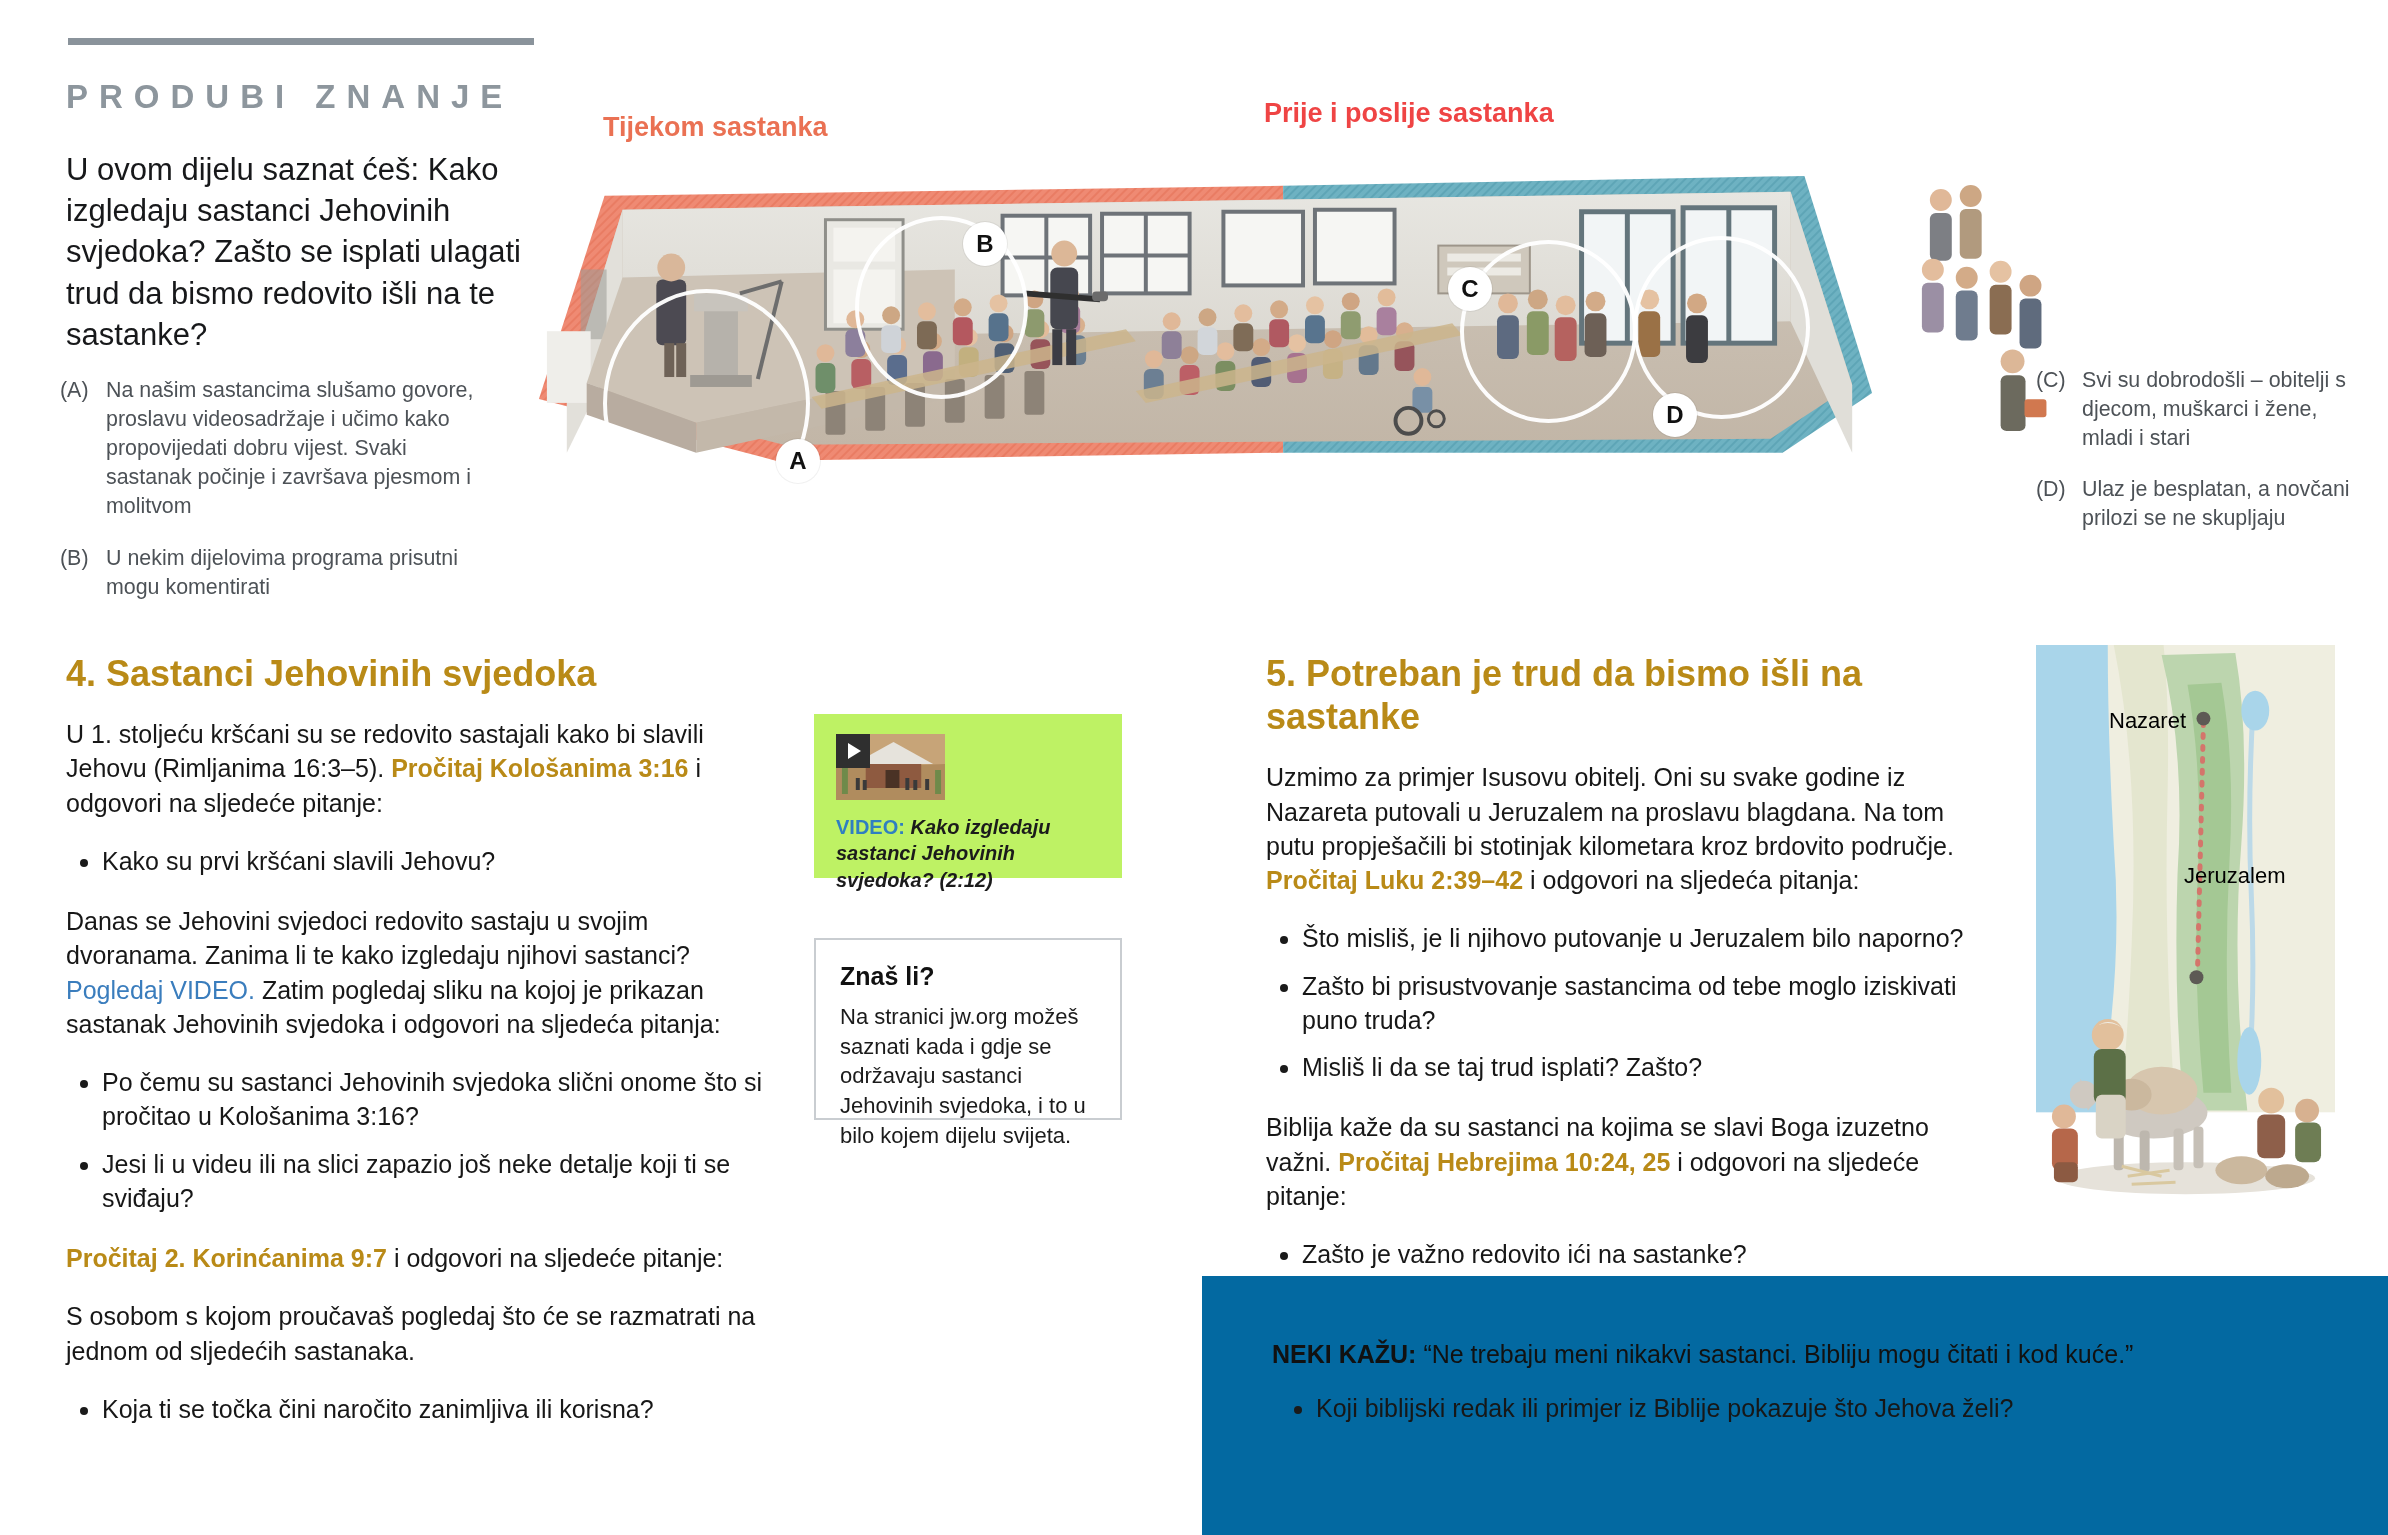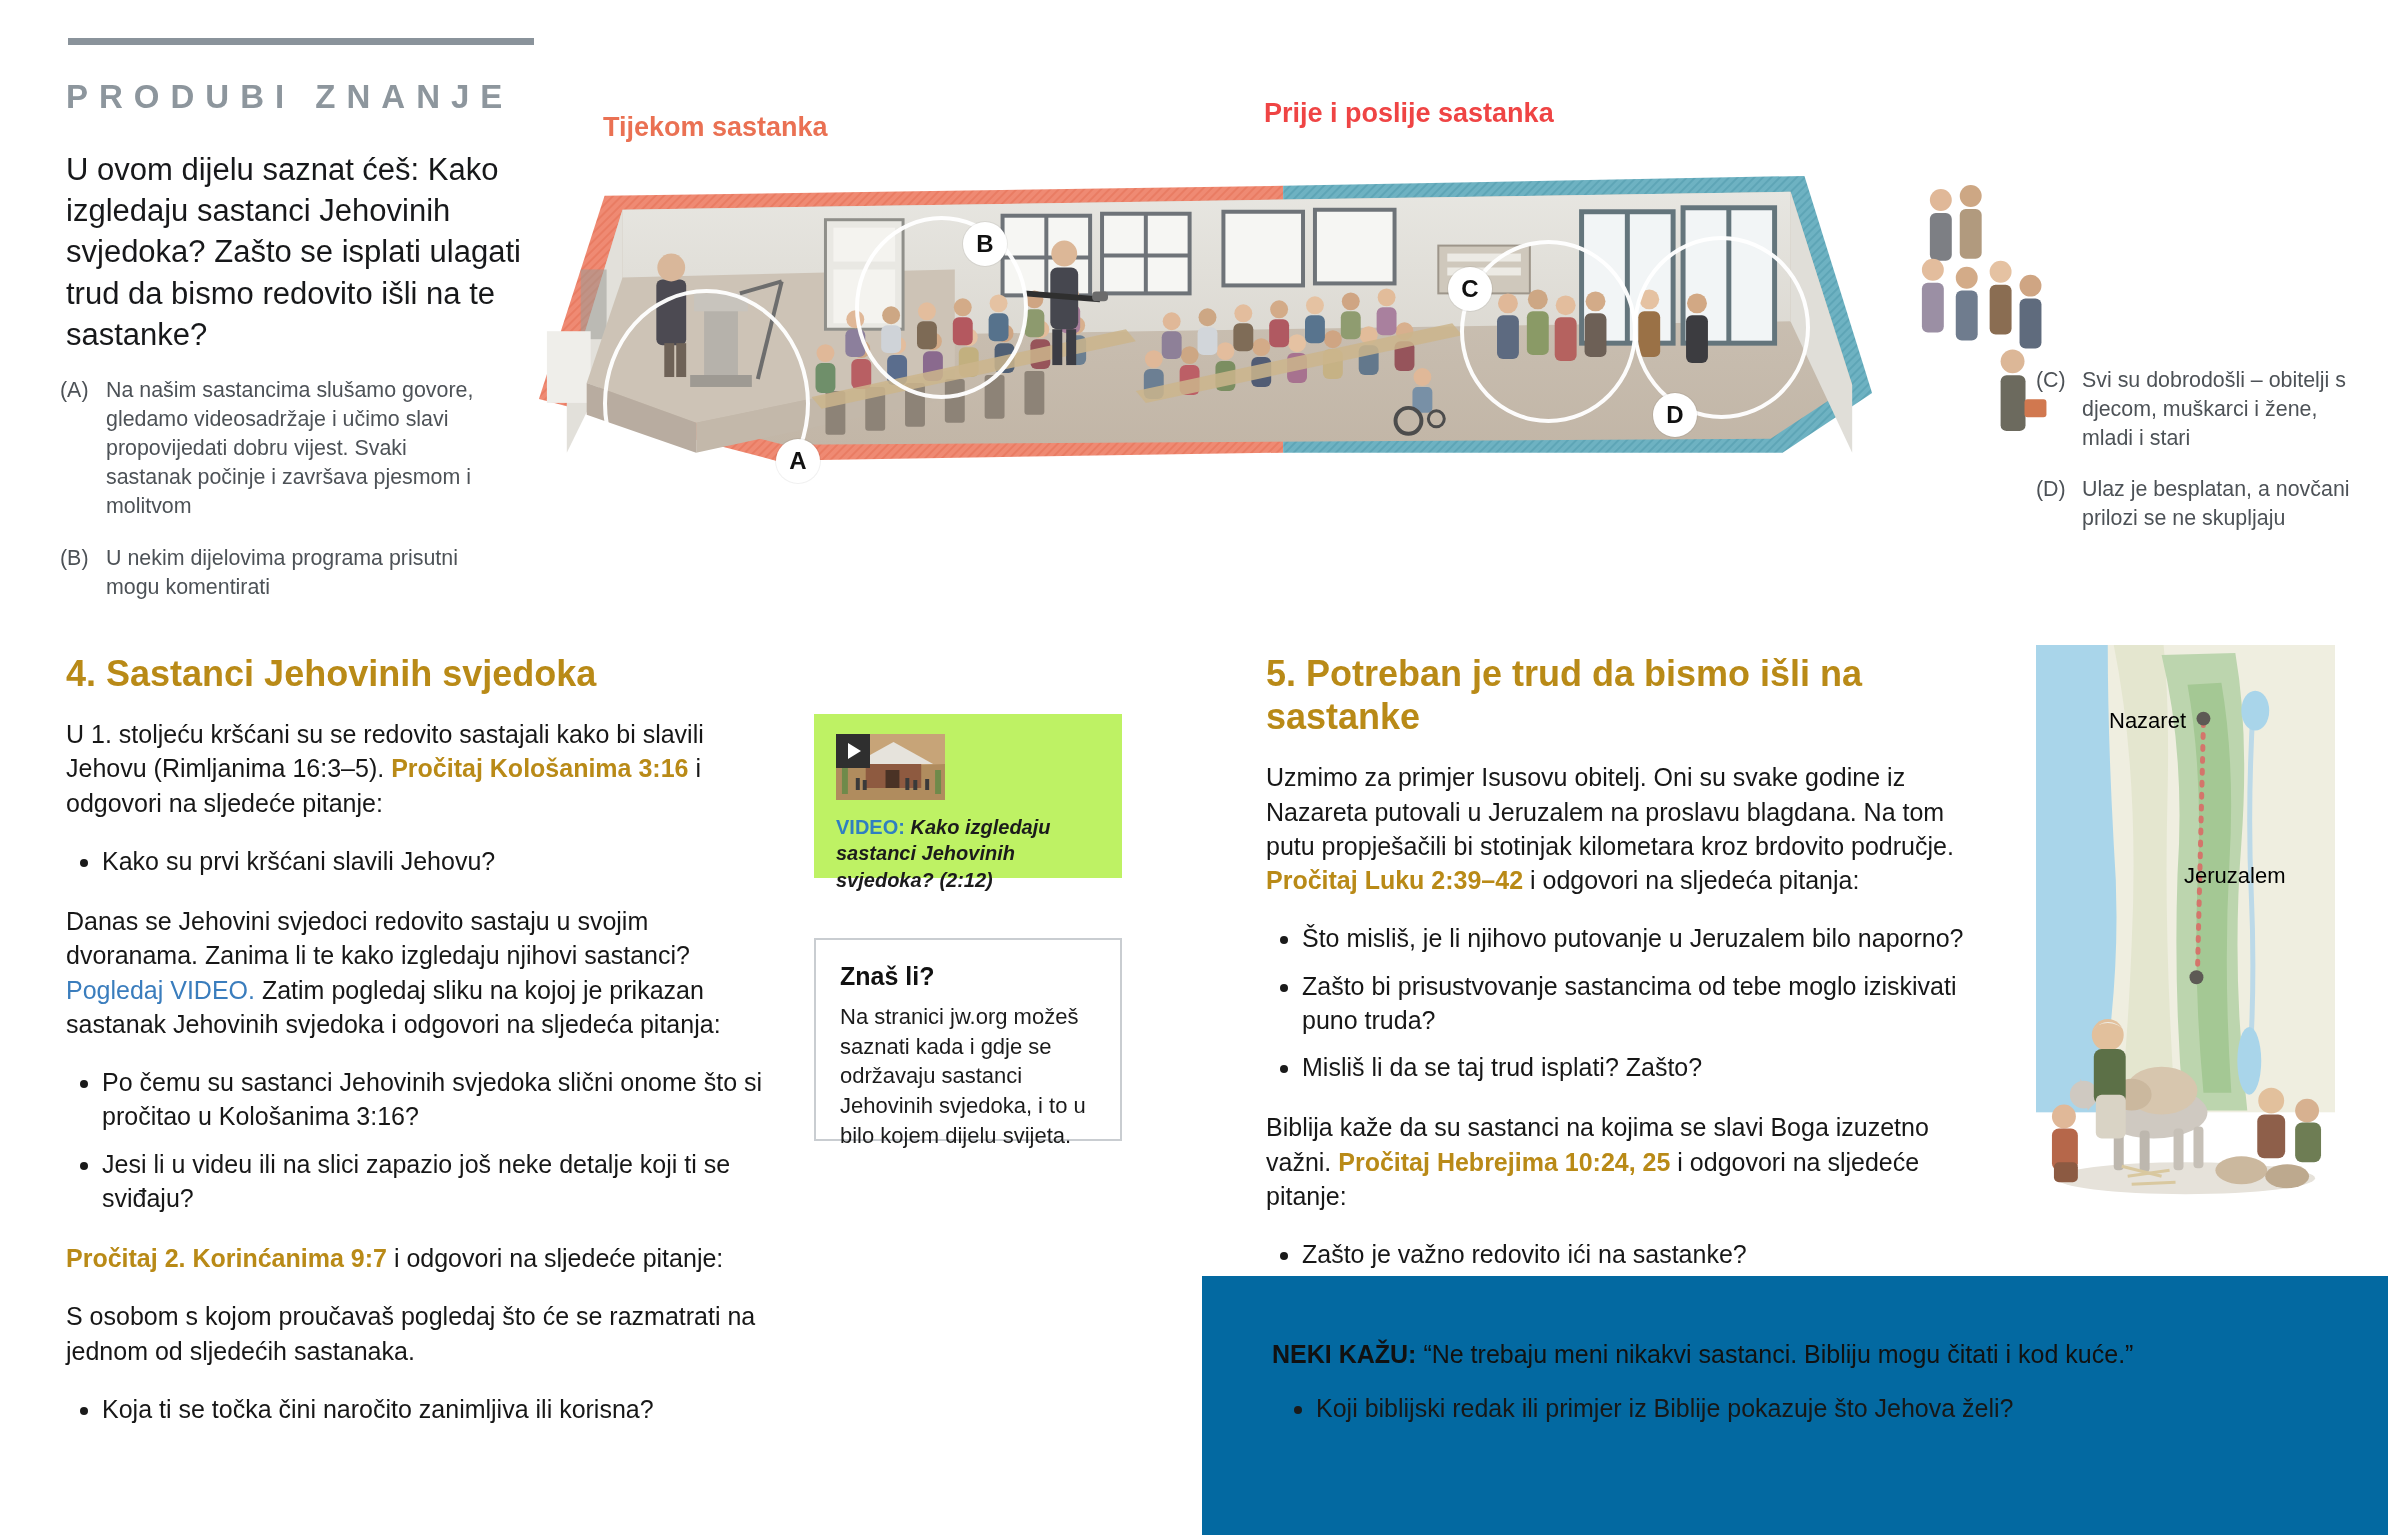--- a/index.html
+++ b/index.html
@@ -109,21 +109,21 @@
     border-bottom:8px solid transparent;
   }
   .vcap{
     position:absolute;left:22px;top:100px;width:271px;
     font-size:20px;line-height:1.32;font-style:italic;font-weight:700;color:#1b1b1b;
   }
   .vcap .vkey{color:#2f7fc1;font-style:normal;}
 
   
   .factbox{
-    position:absolute;left:814px;top:938px;width:308px;height:203px;
+    position:absolute;left:814px;top:938px;width:308px;height:182px;
     background:#ffffff;border:2px solid #c9cdd1;box-sizing:border-box;padding-left:45px;
   }
   .factbox h4{
     margin:0;position:absolute;left:24px;top:22px;
     font-size:25px;font-weight:700;color:#111;
   }
   .factbox p{
     margin:0;position:absolute;left:24px;top:62px;width:255px;
     font-size:22px;line-height:1.35;color:#1b1b1b;
   }
@@ -154,21 +154,21 @@
 
 <div class="page">
 
   <div class="kicker-rule"></div>
   <div class="kicker">PRODUBI ZNANJE</div>
   <div class="intro">U ovom dijelu saznat ćeš: Kako izgledaju sastanci Jehovinih svjedoka? Zašto se isplati ulagati trud da bismo redovito išli na te sastanke?</div>
 
   <div class="legend-left">
     <div class="legend-item">
       <span class="legend-tag">(A)</span>
-      <span class="legend-text">Na našim sastancima slušamo govore, gledamo videosadržaje i učimo slavi propovijedati dobru vijest. Svaki sastanak počinje i završava pjesmom i molitvom</span>
+      <span class="legend-text">Na našim sastancima slušamo govore, proslavu videosadržaje i učimo kako propovijedati dobru vijest. Svaki sastanak počinje i završava pjesmom i molitvom</span>
     </div>
     <div class="legend-item">
       <span class="legend-tag">(B)</span>
       <span class="legend-text">U nekim dijelovima programa prisutni mogu komentirati</span>
     </div>
   </div>
 
   <div class="legend-right">
     <div class="legend-item">
       <span class="legend-tag">(C)</span>

